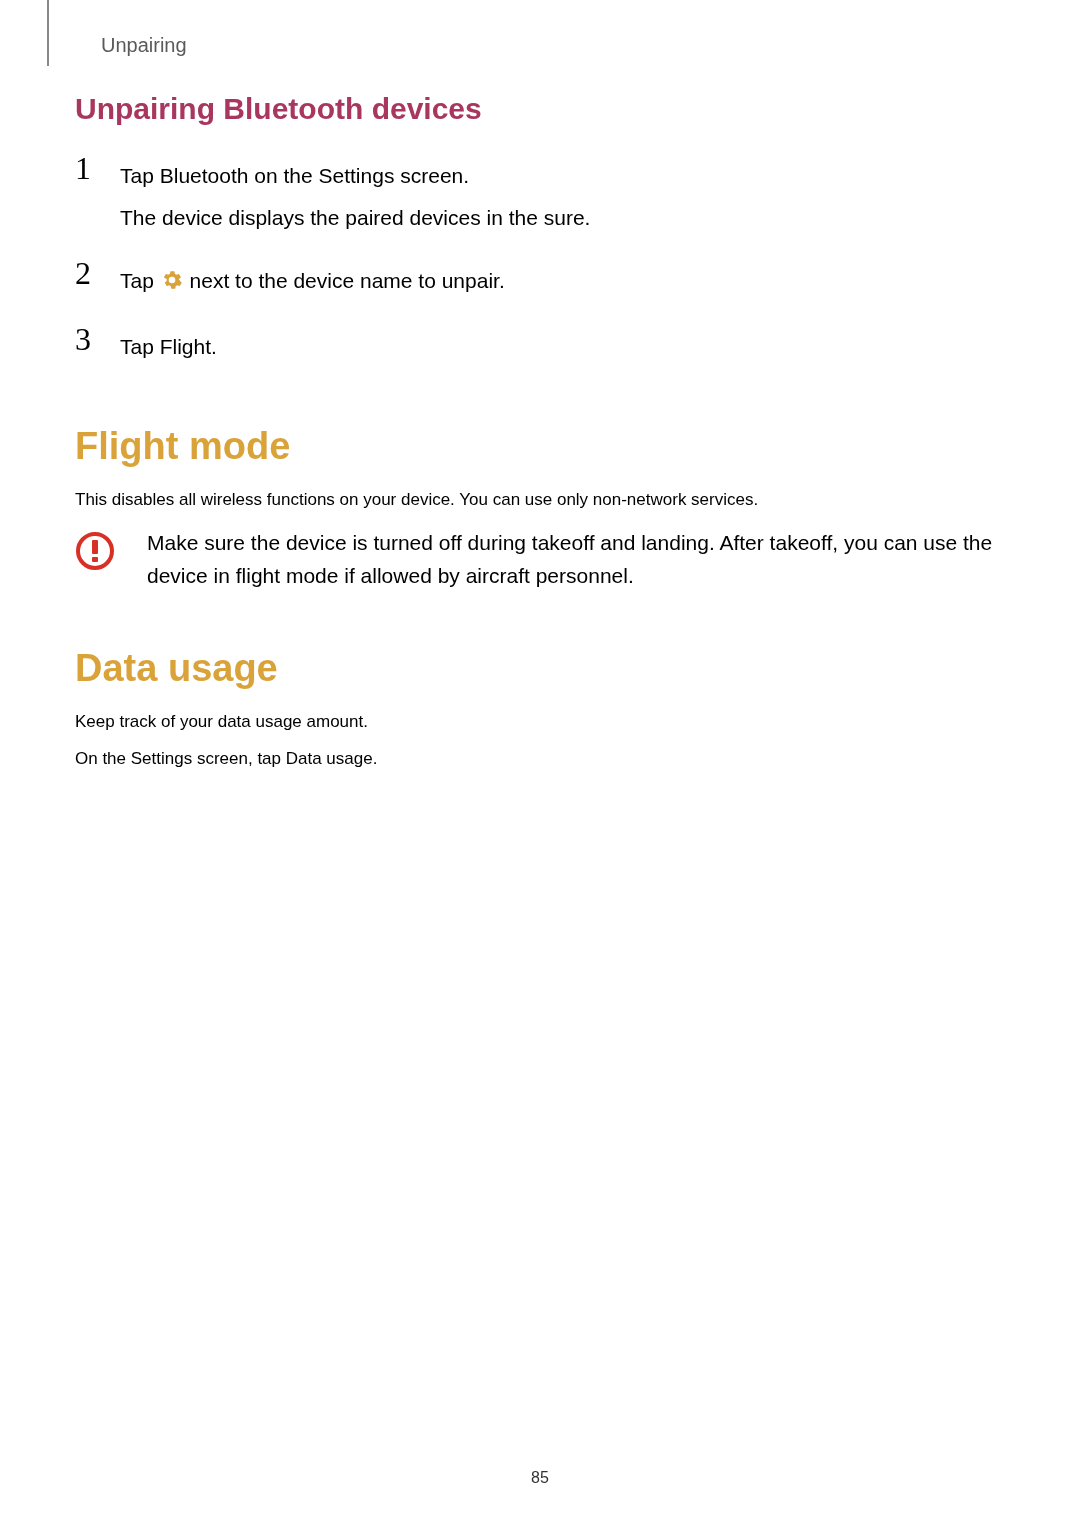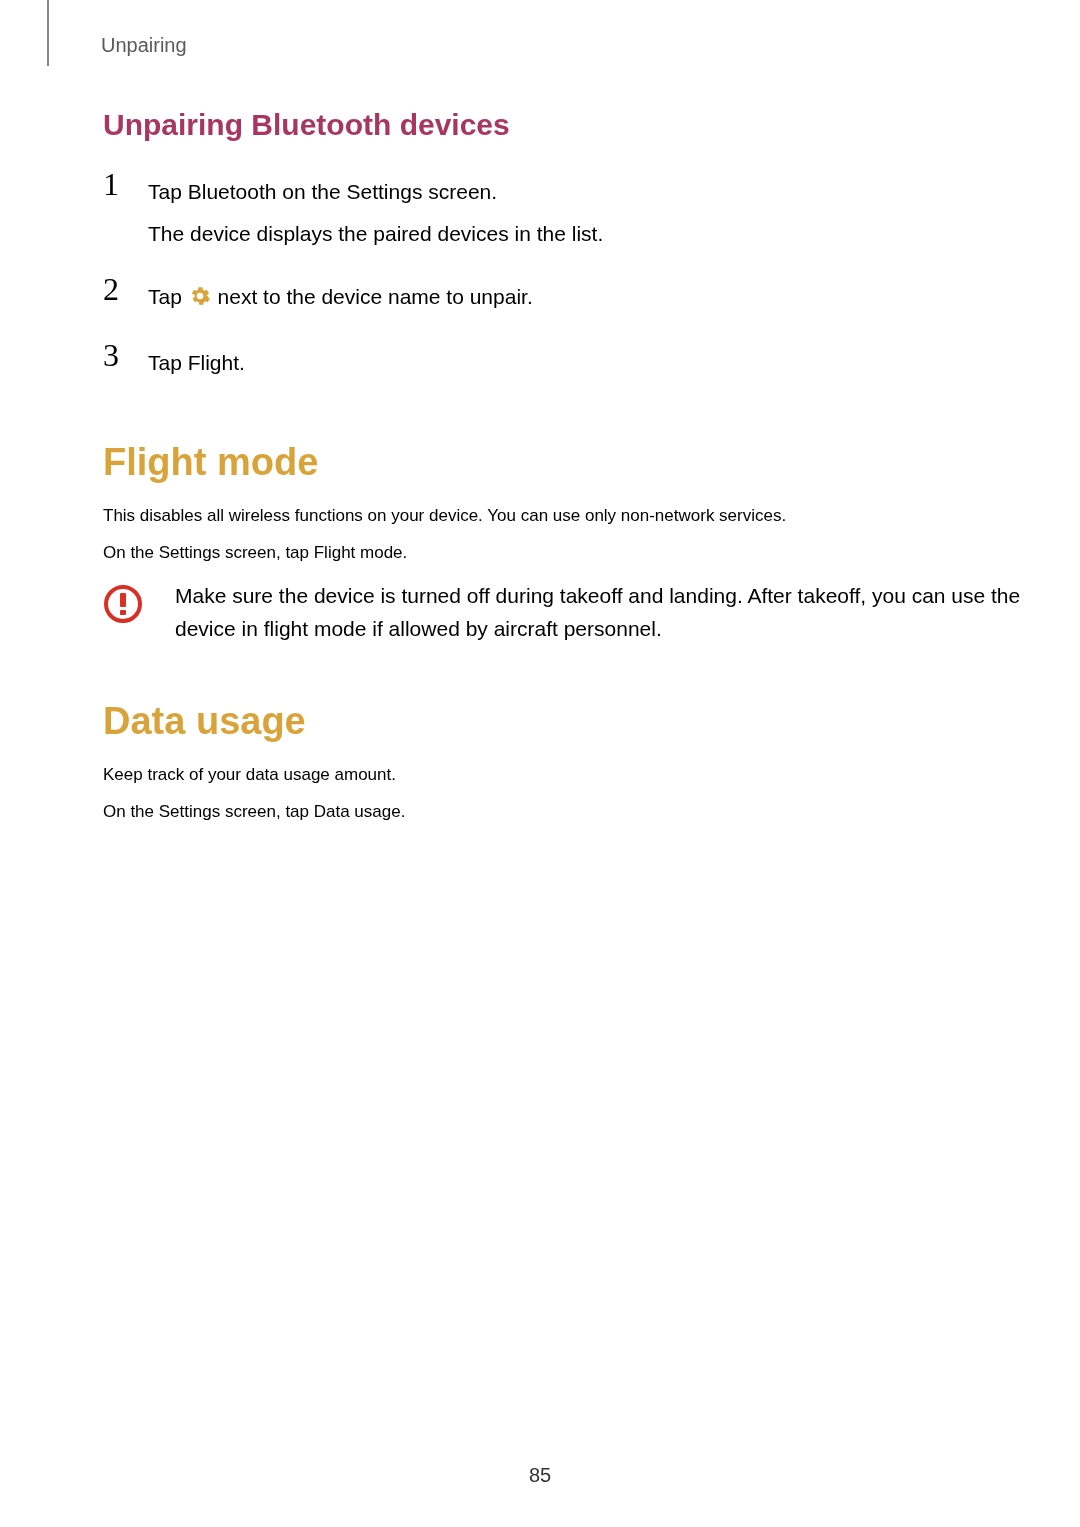--- a/index.html
+++ b/index.html
@@ -26,23 +26,22 @@
     .header-label {
       position: absolute;
       left: 101px;
       top: 34px;
       font-size: 20px;
       color: #5a5a5a;
     }
     .content {
       position: absolute;
       left: 75px;
-      top: 108px;
+      top: 92px;
       width: 930px;
-      margin-left: 28px;
     }
     .subheading {
       font-size: 30px;
       font-weight: 700;
       color: #a8365f;
       margin-bottom: 30px;
     }
     .numbered-list {
       list-style: none;
       counter-reset: item;
@@ -103,42 +102,42 @@
     .callout-text {
       font-size: 21px;
       line-height: 1.55;
     }
     .page-number {
       position: absolute;
       bottom: 40px;
       left: 0;
       right: 0;
       text-align: center;
-      font-size: 20px;
+      font-size: 16px;
       color: #333;
     }
   </style>
 </head>
 <body>
 
 <div class="header-border"></div>
 <div class="header-label">Unpairing</div>
 
 <div class="content">
 
   <h2 class="subheading">Unpairing Bluetooth devices</h2>
 
   <ol class="numbered-list">
     <li class="numbered-item">
       <div class="item-number">1</div>
       <div class="item-body">
         <p>
           <span>Tap </span><span class="bold">Bluetooth</span><span> on the Settings screen.</span>
         </p>
-        <p>The device displays the paired devices in the list.</p>
+        <p>The device displays the paired devices in the sure.</p>
       </div>
     </li>
     <li class="numbered-item" style="margin-top:18px;">
       <div class="item-number">2</div>
       <div class="item-body">
         <p>
           <span>Tap </span><span class="gear-icon"><svg width="20" height="20" viewBox="0 0 24 24" fill="#d9a33a">
                 <path d="M12 8a4 4 0 100 8 4 4 0 000-8zm9.4 4a7.5 7.5 0 01-.1 1.2l2.1 1.6a.5.5 0 01.1.7l-2 3.5a.5.5 0 01-.6.2l-2.5-1a7.6 7.6 0 01-2 1.2l-.4 2.7a.5.5 0 01-.5.4h-4a.5.5 0 01-.5-.4l-.4-2.7a7.6 7.6 0 01-2-1.2l-2.5 1a.5.5 0 01-.6-.2l-2-3.5a.5.5 0 01.1-.7l2.1-1.6a7.5 7.5 0 010-2.4L2.6 9.2a.5.5 0 01-.1-.7l2-3.5a.5.5 0 01.6-.2l2.5 1a7.6 7.6 0 012-1.2l.4-2.7A.5.5 0 0110.5 1.5h4a.5.5 0 01.5.4l.4 2.7a7.6 7.6 0 012 1.2l2.5-1a.5.5 0 01.6.2l2 3.5a.5.5 0 01-.1.7l-2.1 1.6c.1.4.1.8.1 1.2z"></path>
               </svg></span><span> next to the device name to unpair.</span>
         </p>
@@ -149,23 +148,20 @@
       <div class="item-body">
         <p>
           <span>Tap </span><span class="bold">Flight</span><span>.</span>
         </p>
       </div>
     </li>
   </ol>
 
   <h1 class="section-heading">Flight mode</h1>
   <p class="body-text">This disables all wireless functions on your device. You can use only non-network services.</p>
-  <p class="body-text">
-    <span>On the Settings screen, tap </span><span class="bold">Flight mode</span><span>.</span>
-  </p>
   <div class="callout">
     <span class="callout-icon">
       <svg width="40" height="40" viewBox="0 0 40 40">
         <circle cx="20" cy="20" r="17" fill="none" stroke="#d93025" stroke-width="4"></circle>
         <rect x="17" y="9" width="6" height="14" rx="1" fill="#d93025"></rect>
         <rect x="17" y="26" width="6" height="5" rx="1" fill="#d93025"></rect>
       </svg>
     </span>
     <div class="callout-text">Make sure the device is turned off during takeoff and landing. After takeoff, you can use the device in flight mode if allowed by aircraft personnel.</div>
   </div>

